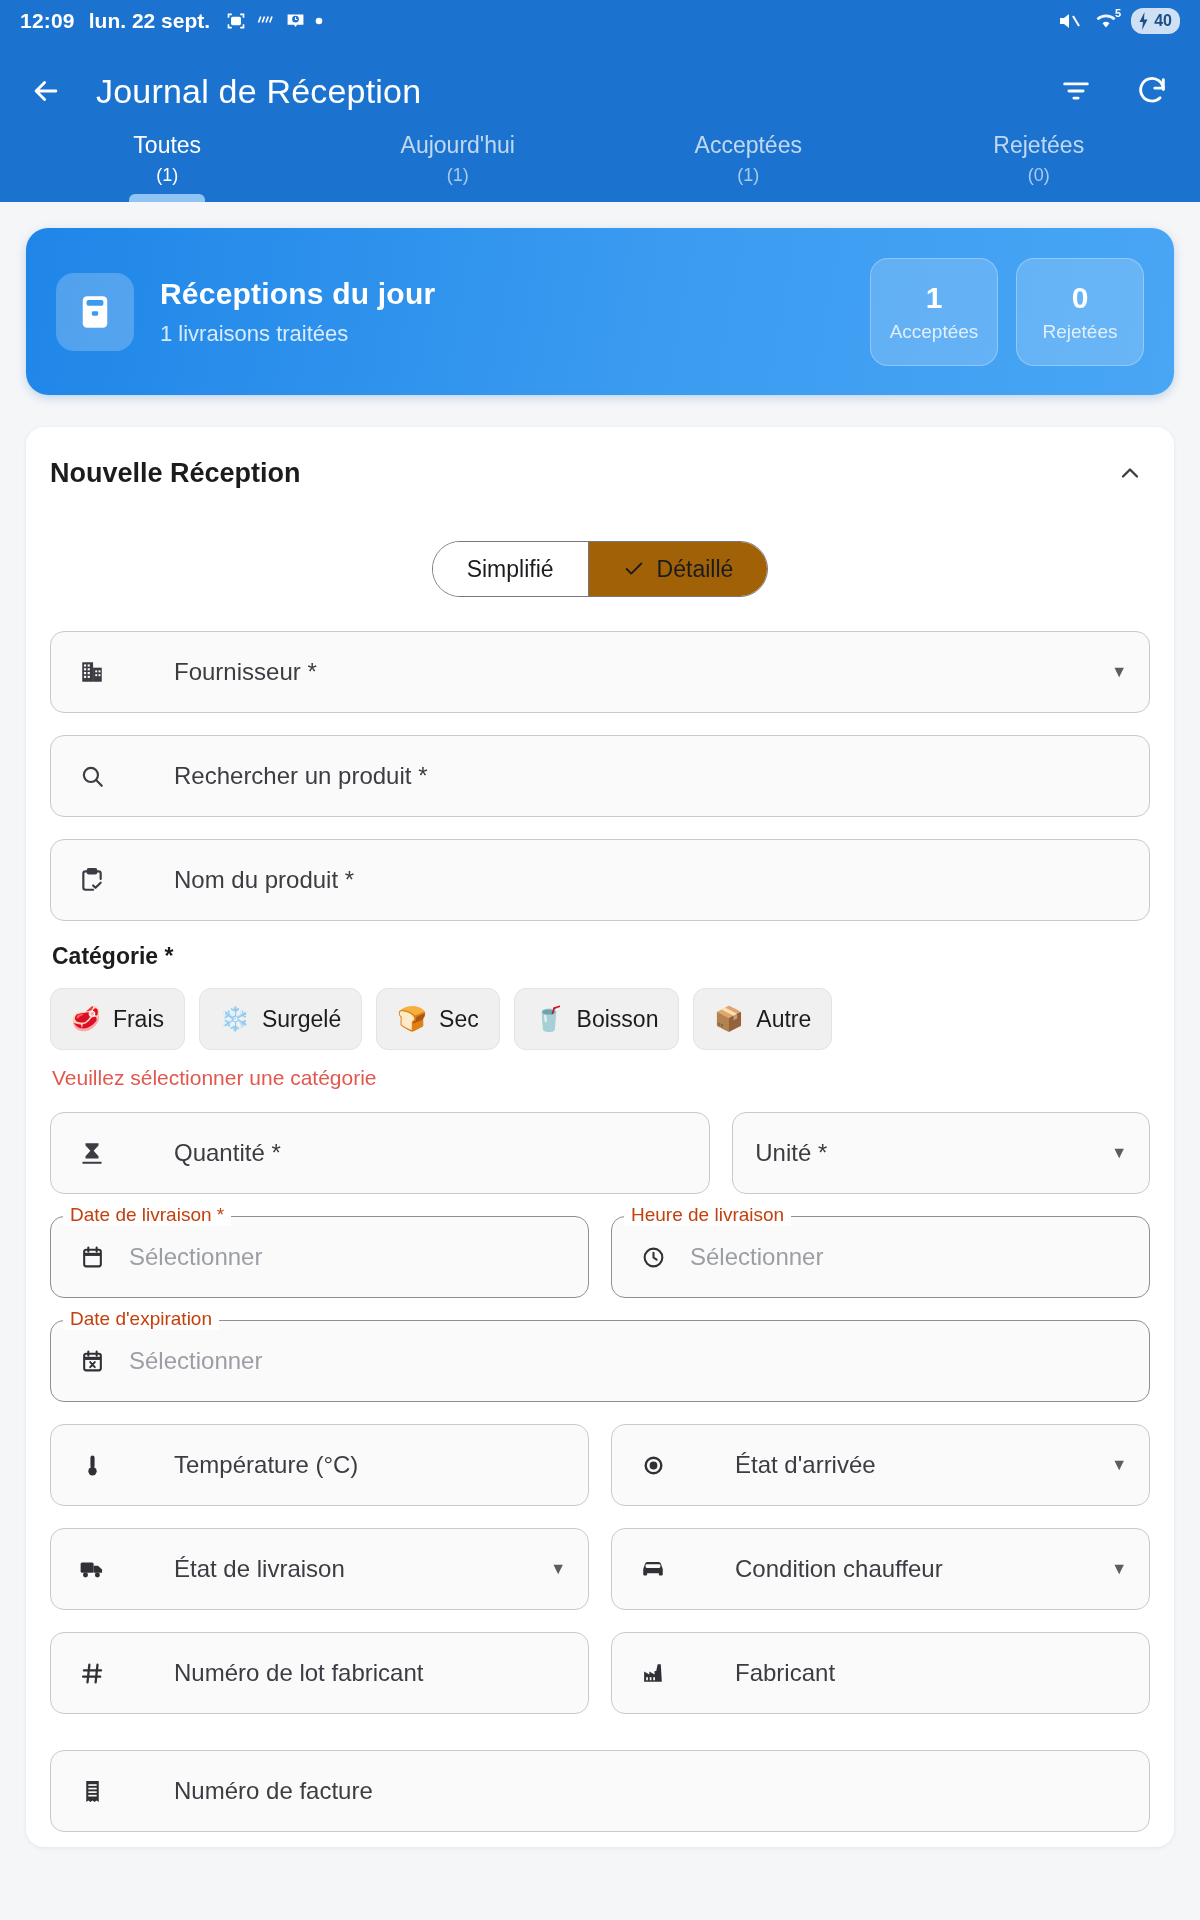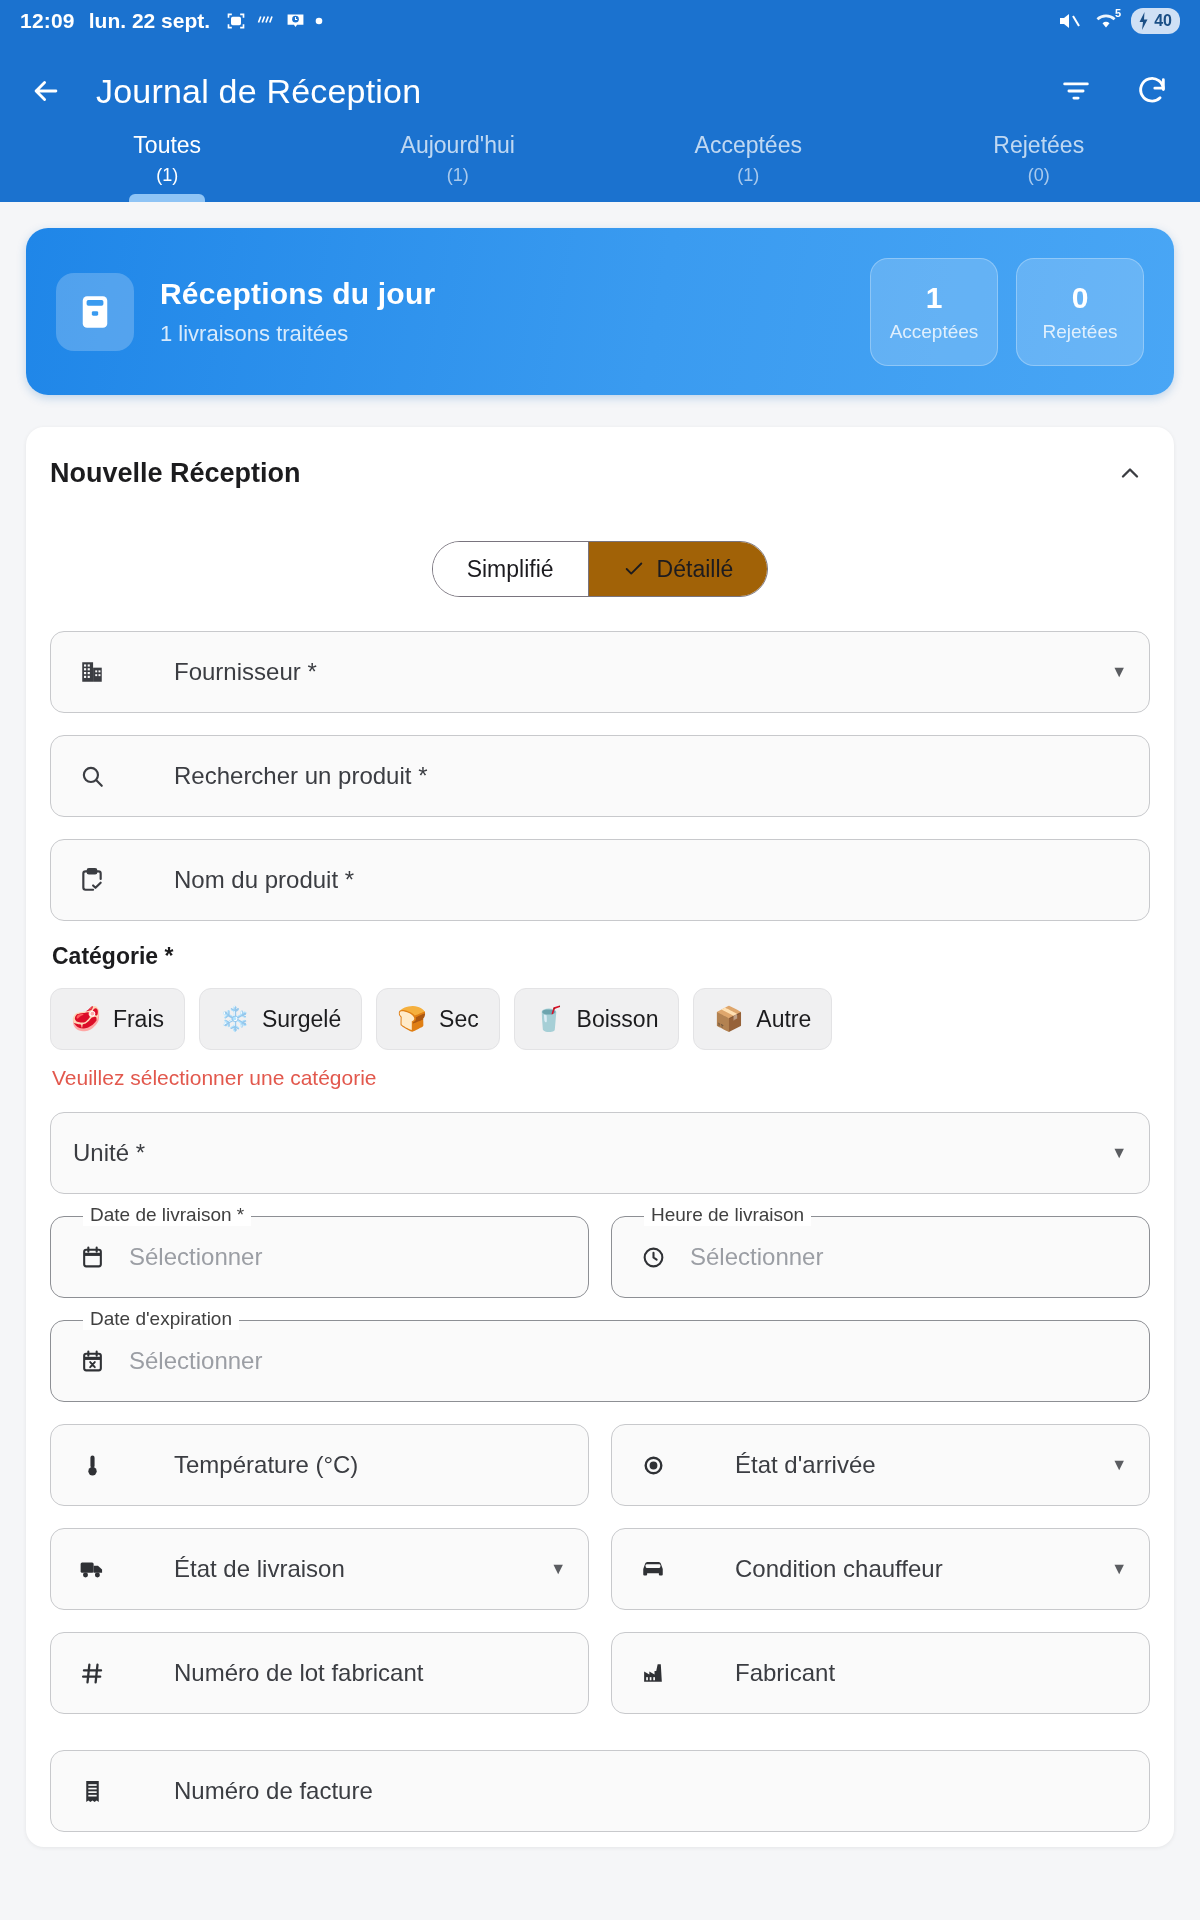--- a/index.html
+++ b/index.html
@@ -113,22 +113,22 @@
   .field .f-icon { width: 38px; display: flex; align-items: center; justify-content: center; flex: none; color: #3b3d42; }
   .field .f-label { font-size: 24px; color: #3b3d42; margin-left: 18px; flex: 1; }
   .field .f-caret { color: #5b5d61; font-size: 16px; flex: none; }
 
   
   .ofield {
     height: 82px; border: 1px solid #8d8f94; border-radius: 14px; background: #fafafa;
     display: flex; align-items: center; padding: 0 22px; margin-bottom: 22px; position: relative;
   }
   .ofield .legend {
-    position: absolute; top: -13px; left: 32px; background: #fff;
-    padding: 0 7px; font-size: 19px; color: #404040; white-space: nowrap;
+    position: absolute; top: -13px; left: 12px; background: #fff;
+    padding: 0 7px; font-size: 19px; color: #c2410c; white-space: nowrap;
   }
   .ofield .f-icon { width: 38px; display:flex; align-items:center; justify-content:center; flex:none; color:#2f3135; }
   .ofield .f-label { font-size: 24px; color: #9b9ea4; margin-left: 18px; flex: 1; }
 
   
   .cat-label { font-size: 23px; font-weight: bold; color: #1c1c1e; margin: 14px 0 18px 2px; }
   .chips { display: flex; gap: 14px; flex-wrap: wrap; }
   .chip {
     height: 62px; border-radius: 12px; background: #f0f0f1; border: 1px solid #e3e3e5;
     display: flex; align-items: center; gap: 12px; padding: 0 20px; font-size: 23px; color: #1c1c1e;
@@ -360,20 +360,29 @@
             <span>Boisson</span>
           </div>
           <div class="chip">
             <span class="emo">📦</span>
             <span>Autre</span>
           </div>
         </div>
         <div class="err">Veuillez sélectionner une catégorie</div>
 
         <div class="row">
+          <div class="field" style="flex:1.9;">
+            <span class="f-icon">
+              <svg width="26" height="26" viewBox="0 0 24 24" fill="#3b3d42">
+                <path d="M6 3h12v2l-4.5 5 4.5 5v2H6v-2l4.5-5L6 5z"></path>
+                <path d="M4 21h16" stroke="#3b3d42" stroke-width="2" stroke-linecap="round"></path>
+              </svg>
+            </span>
+            <span class="f-label">Quantité *</span>
+          </div>
           <div class="field" style="flex:1.15;">
             <span class="f-label" style="margin-left:0;">Unité *</span>
             <span class="f-caret">▼</span>
           </div>
         </div>
 
         <div class="row">
           <div class="ofield" style="flex:1;">
             <span class="legend">Date de livraison *</span>
             <span class="f-icon">

